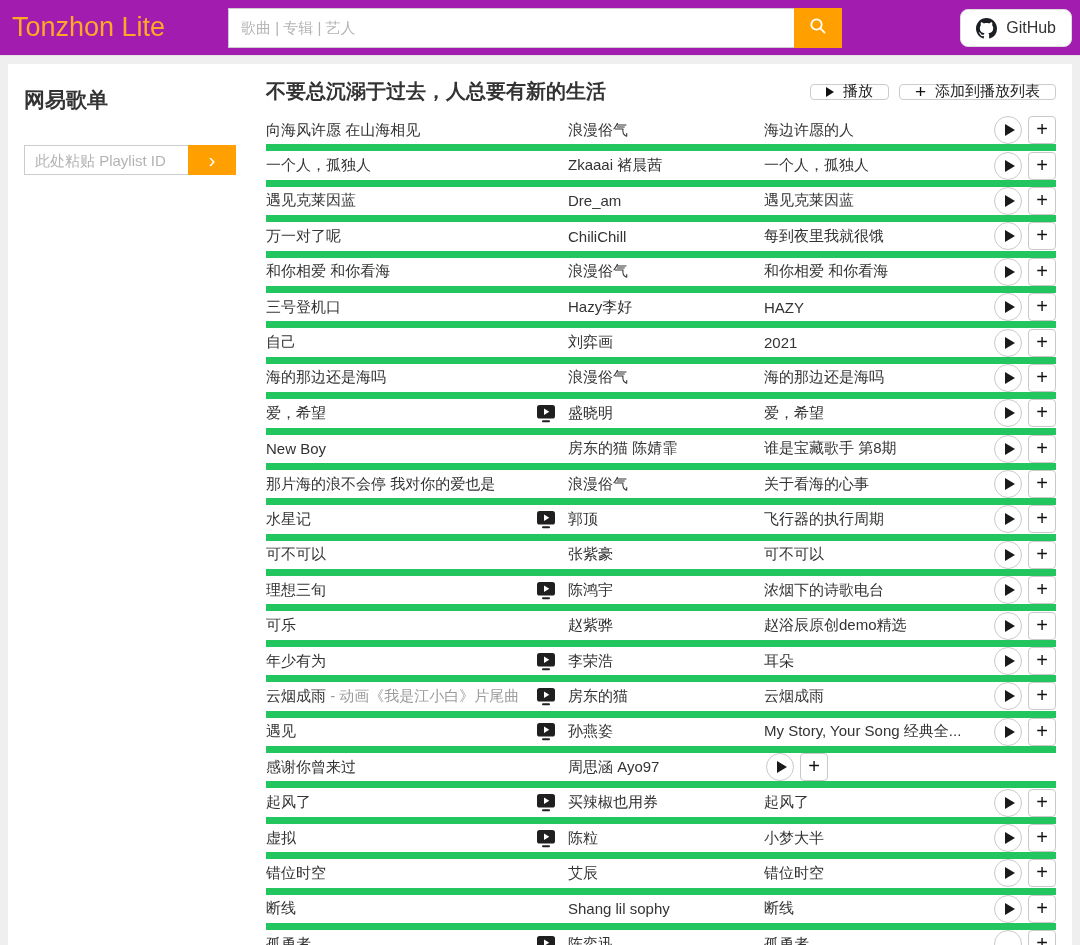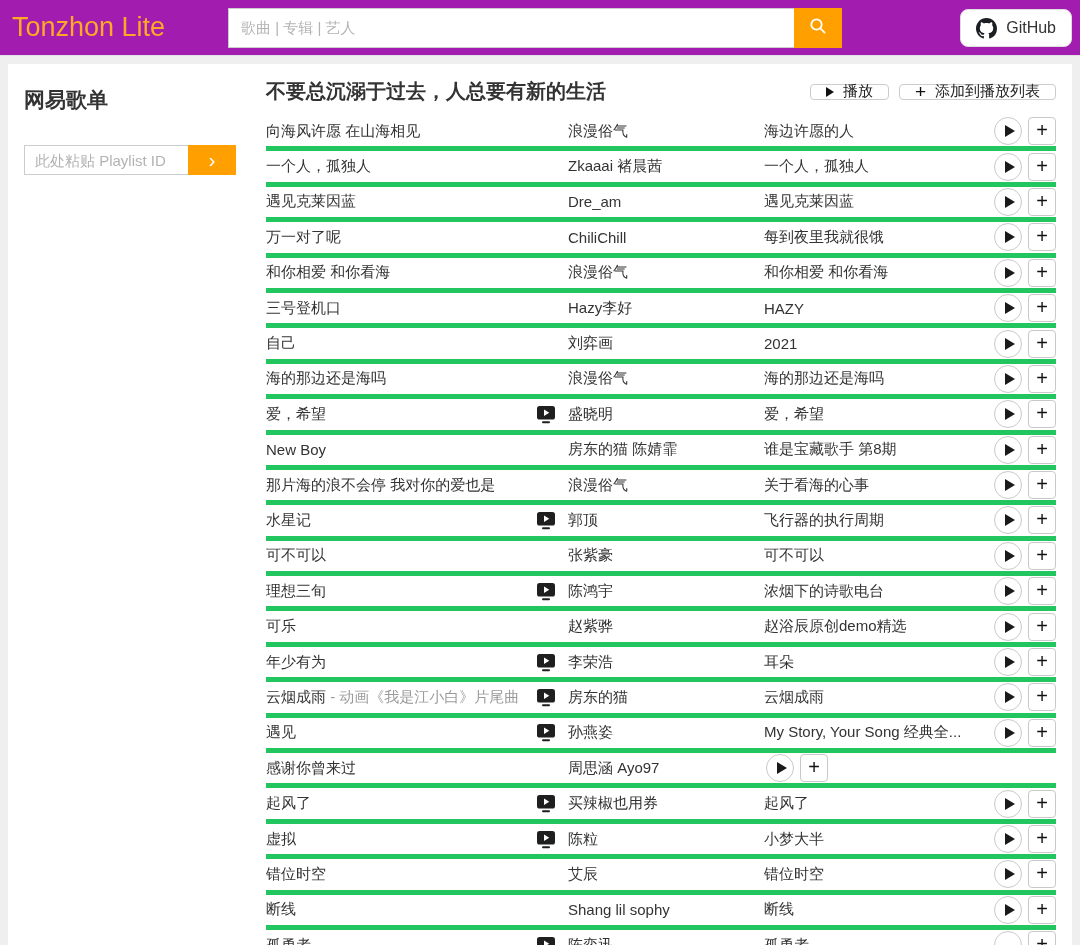--- a/index.html
+++ b/index.html
@@ -66,21 +66,21 @@
     font-family:inherit;
   }
   .tri-sm {
     width:0; height:0; border-left:8px solid #111;
     border-top:5px solid transparent; border-bottom:5px solid transparent;
   }
   .plus-glyph { font-size:19px; font-weight:400; color:#111; line-height:1; }
   
   .song-row {
     display:flex; align-items:center; height:35.4px;
-    border-bottom:5px solid #22c55e; font-size:15px; color:#333;
+    border-bottom:7px solid #22c55e; font-size:15px; color:#333;
   }
   .cell { white-space:nowrap; overflow:hidden; text-overflow:ellipsis; }
   .c-title { flex:0 0 270px; }
   .c-sub { color:#9b9b9b; }
   .c-mv { flex:0 0 32px; display:flex; align-items:center; }
   .c-mv.hidden svg { visibility:hidden; }
   .c-artist { flex:0 0 196px; }
   .c-album { flex:1 1 auto; min-width:0; }
   .c-actions { flex:0 0 64px; display:flex; gap:6px; justify-content:flex-end; }
   .row-play {

